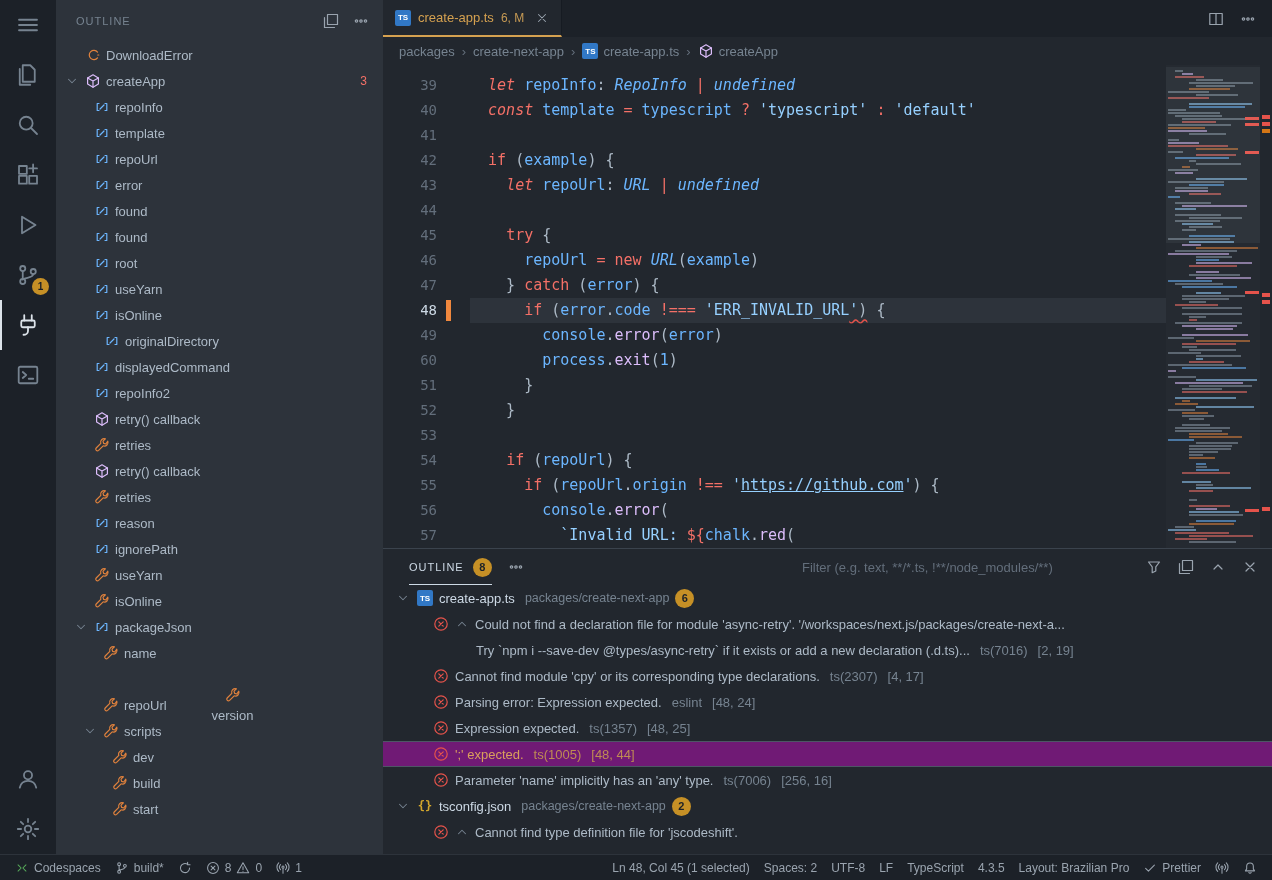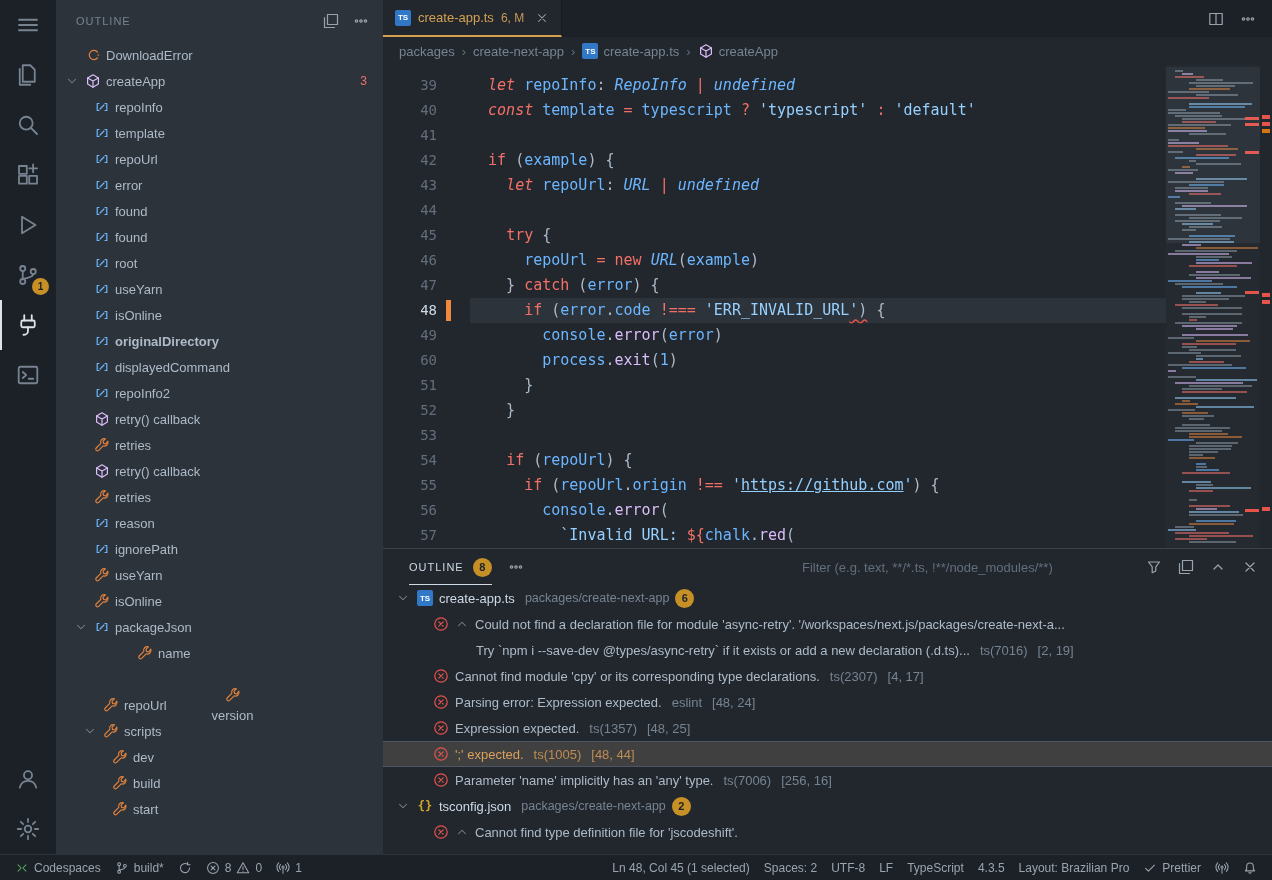--- a/index.html
+++ b/index.html
@@ -84,21 +84,21 @@
   .prow.file{padding-left:12px}
   .prow.error{padding-left:50px}
   .prow.detail{padding-left:93px}
   .err-ic{color:#e5534b}
   .pexp{color:#768390;display:flex}
   .pexp svg.ic{width:14px;height:14px}
   .pmsg{color:#adbac7}
   .pdim{color:#768390;margin-left:4px}
   .fname{color:#cdd9e5}
   .fpath{color:#768390;font-size:12.5px;margin-left:4px}
-  .prow.selected{background:#404040;box-shadow:inset 0 1px 0 #4d5665,inset 0 -1px 0 #4d5665}
+  .prow.selected{background:#701a75;box-shadow:inset 0 1px 0 #4d5665,inset 0 -1px 0 #4d5665}
   .prow.selected .pmsg{color:#d9a05c}
   .prow.selected .pdim{color:#bf8c54}
 
   
   .ts-badge{display:inline-flex;align-items:center;justify-content:center;width:16px;height:16px;border-radius:2px;
     background:#3178c6;color:#fff;font-size:8px;font-weight:700;flex:none;font-family:"Liberation Sans",sans-serif}
   .json-badge{color:#d4a72c;font:700 12px "DejaVu Sans Mono",monospace;width:16px;text-align:center;flex:none}
 
   
   .sb{height:26px;flex:none;background:#1c2128;border-top:1px solid #2d333b;display:flex;align-items:center;
@@ -397,21 +397,21 @@
           </div>
           <div class="trow" style="padding-left: 17px;">
             <span class="twistie"></span>
             <span class="sym c-variable">
               <svg class="ic">
                 <use href="#i-variable"></use>
               </svg>
             </span>
             <span class="tlabel">isOnline</span>
           </div>
-          <div class="trow" style="padding-left: 17px; font-weight: bold;">
+          <div class="trow" style="padding-left: 27px;">
             <span class="twistie"></span>
             <span class="sym c-variable">
               <svg class="ic">
                 <use href="#i-variable"></use>
               </svg>
             </span>
             <span class="tlabel">originalDirectory</span>
           </div>
           <div class="trow" style="padding-left: 17px;">
             <span class="twistie"></span>
@@ -509,21 +509,21 @@
                 <use href="#i-chev-down"></use>
               </svg>
             </span>
             <span class="sym c-variable">
               <svg class="ic">
                 <use href="#i-variable"></use>
               </svg>
             </span>
             <span class="tlabel">packageJson</span>
           </div>
-          <div class="trow" style="padding-left: 26px; margin-left: 34px;">
+          <div class="trow" style="padding-left: 26px;">
             <span class="twistie"></span>
             <span class="sym c-property">
               <svg class="ic">
                 <use href="#i-wrench"></use>
               </svg>
             </span>
             <span class="tlabel">name</span>
           </div>
           <div class="trow" style="padding-left: 26px; flex-direction: column;">
             <span class="twistie"></span>

